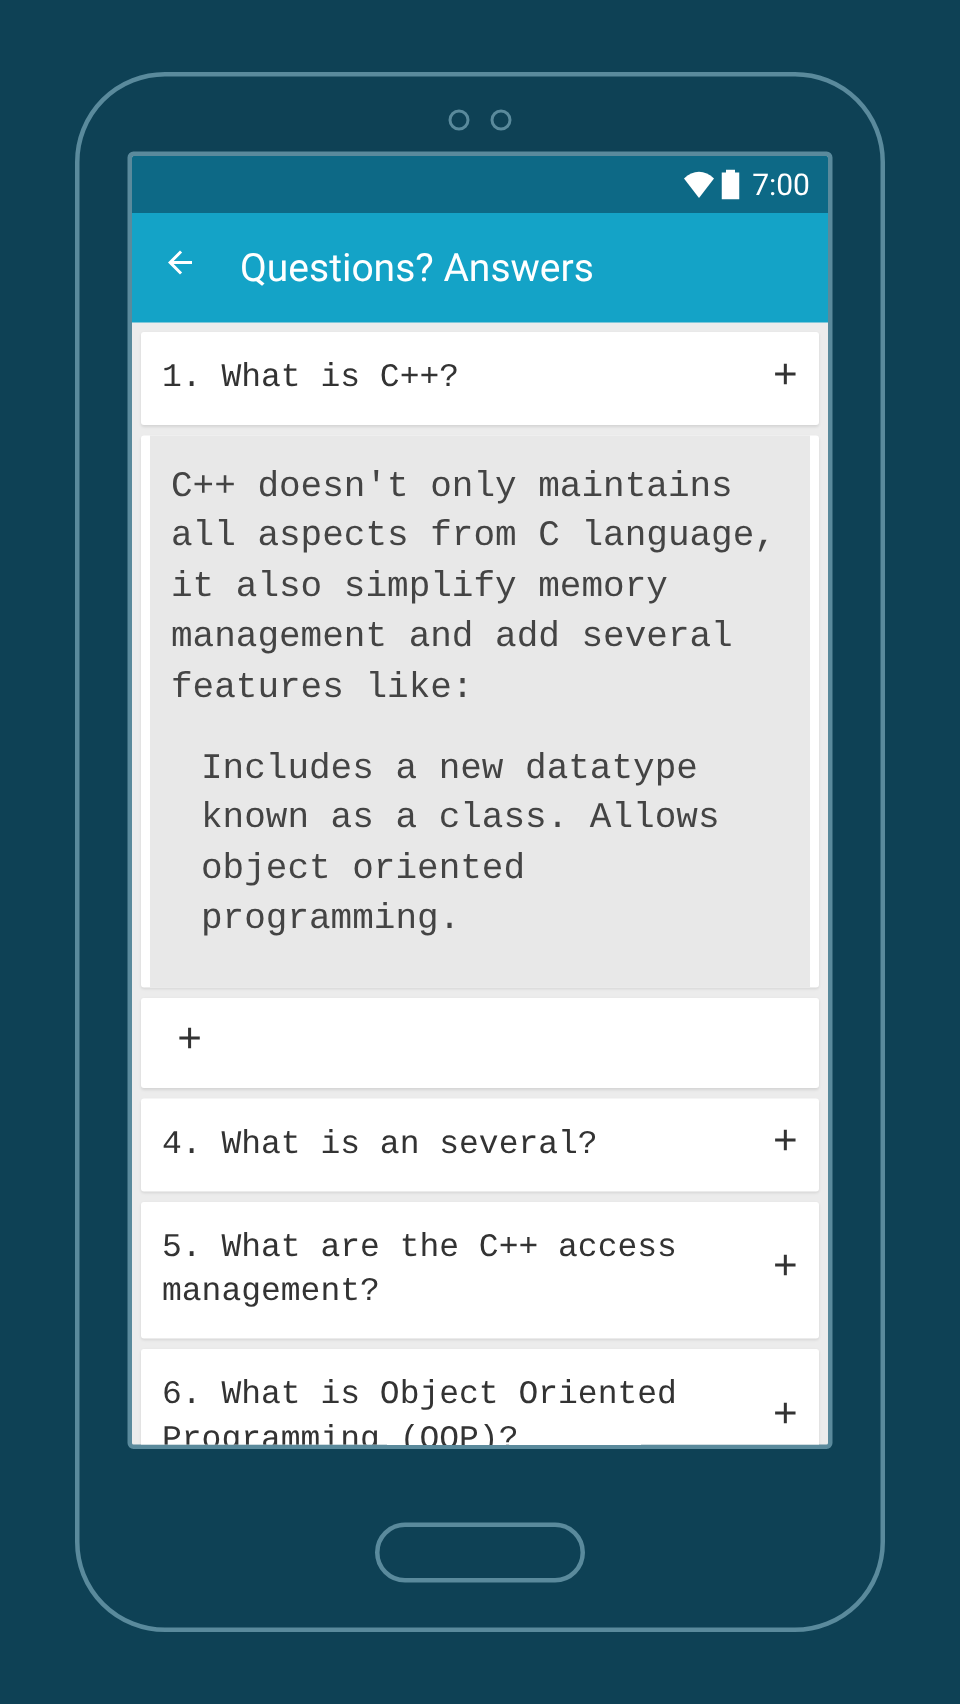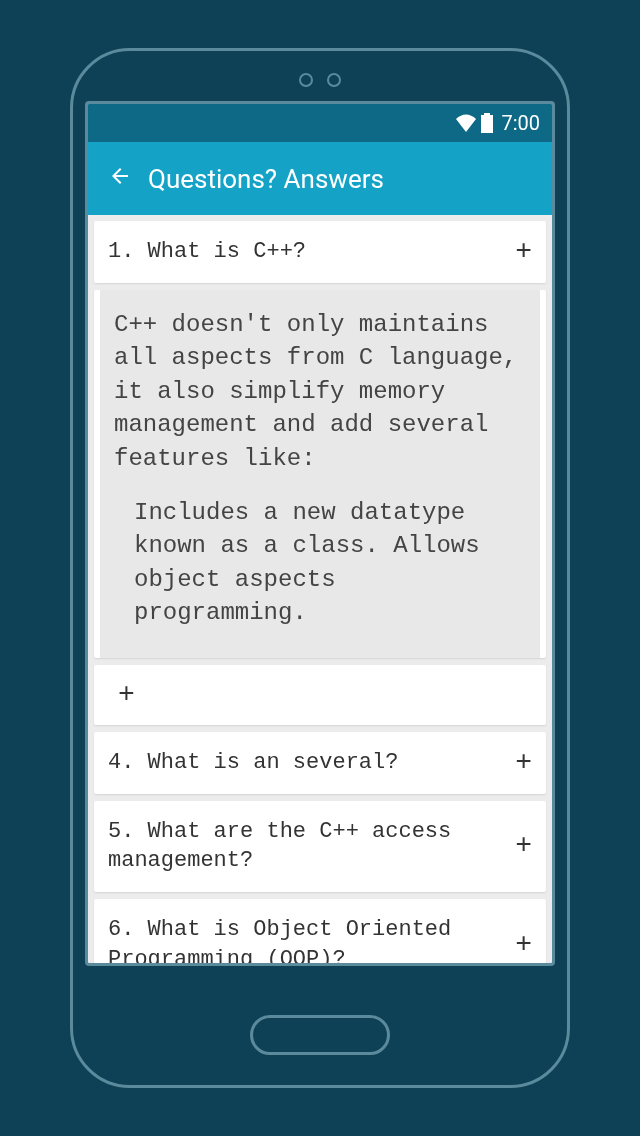--- a/index.html
+++ b/index.html
@@ -6,21 +6,21 @@
     body {
       background: #0e4155;
       width: 640px;
       height: 1136px;
       font-family: Roboto, Arial, sans-serif;
       display: flex;
       align-items: center;
       justify-content: center;
     }
     .phone-frame {
-      width: 500px;
+      width: 540px;
       height: 1040px;
       border: 3px solid #5a8a9c;
       border-radius: 60px;
       position: relative;
       display: flex;
       flex-direction: column;
       align-items: center;
       padding-top: 50px;
     }
     .phone-top {
@@ -73,21 +73,21 @@
     }
     .wifi-icon svg, .battery-icon svg {
       display: block;
     }
     .app-bar {
       height: 73px;
       background: #14a3c7;
       display: flex;
       align-items: center;
       padding: 0 20px;
-      gap: 16px;
+      gap: 28px;
     }
     .back-arrow {
       color: white;
       font-size: 26px;
       cursor: pointer;
     }
     .app-title {
       color: white;
       font-size: 26px;
       font-weight: 400;
@@ -178,21 +178,21 @@
       <div class="question-item">
         <div class="question-header">
           <span class="question-text"><span>1.</span> <span>What is C++?</span></span>
           <span class="toggle-icon">+</span>
         </div>
       </div>
 
       <div class="question-item">
         <div class="answer-body">
           <div>C++ doesn't only maintains all aspects from C language, it also simplify memory management and add several features like:</div>
-          <div class="answer-sub">Includes a new datatype known as a class. Allows object aspects programming.</div>
+          <div class="answer-sub">Includes a new datatype known as a class. Allows object oriented programming.</div>
         </div>
       </div>
 
       <div class="question-item">
         <div class="question-header">
           <span class="toggle-icon">+</span>
         </div>
       </div>
 
       <div class="question-item">

